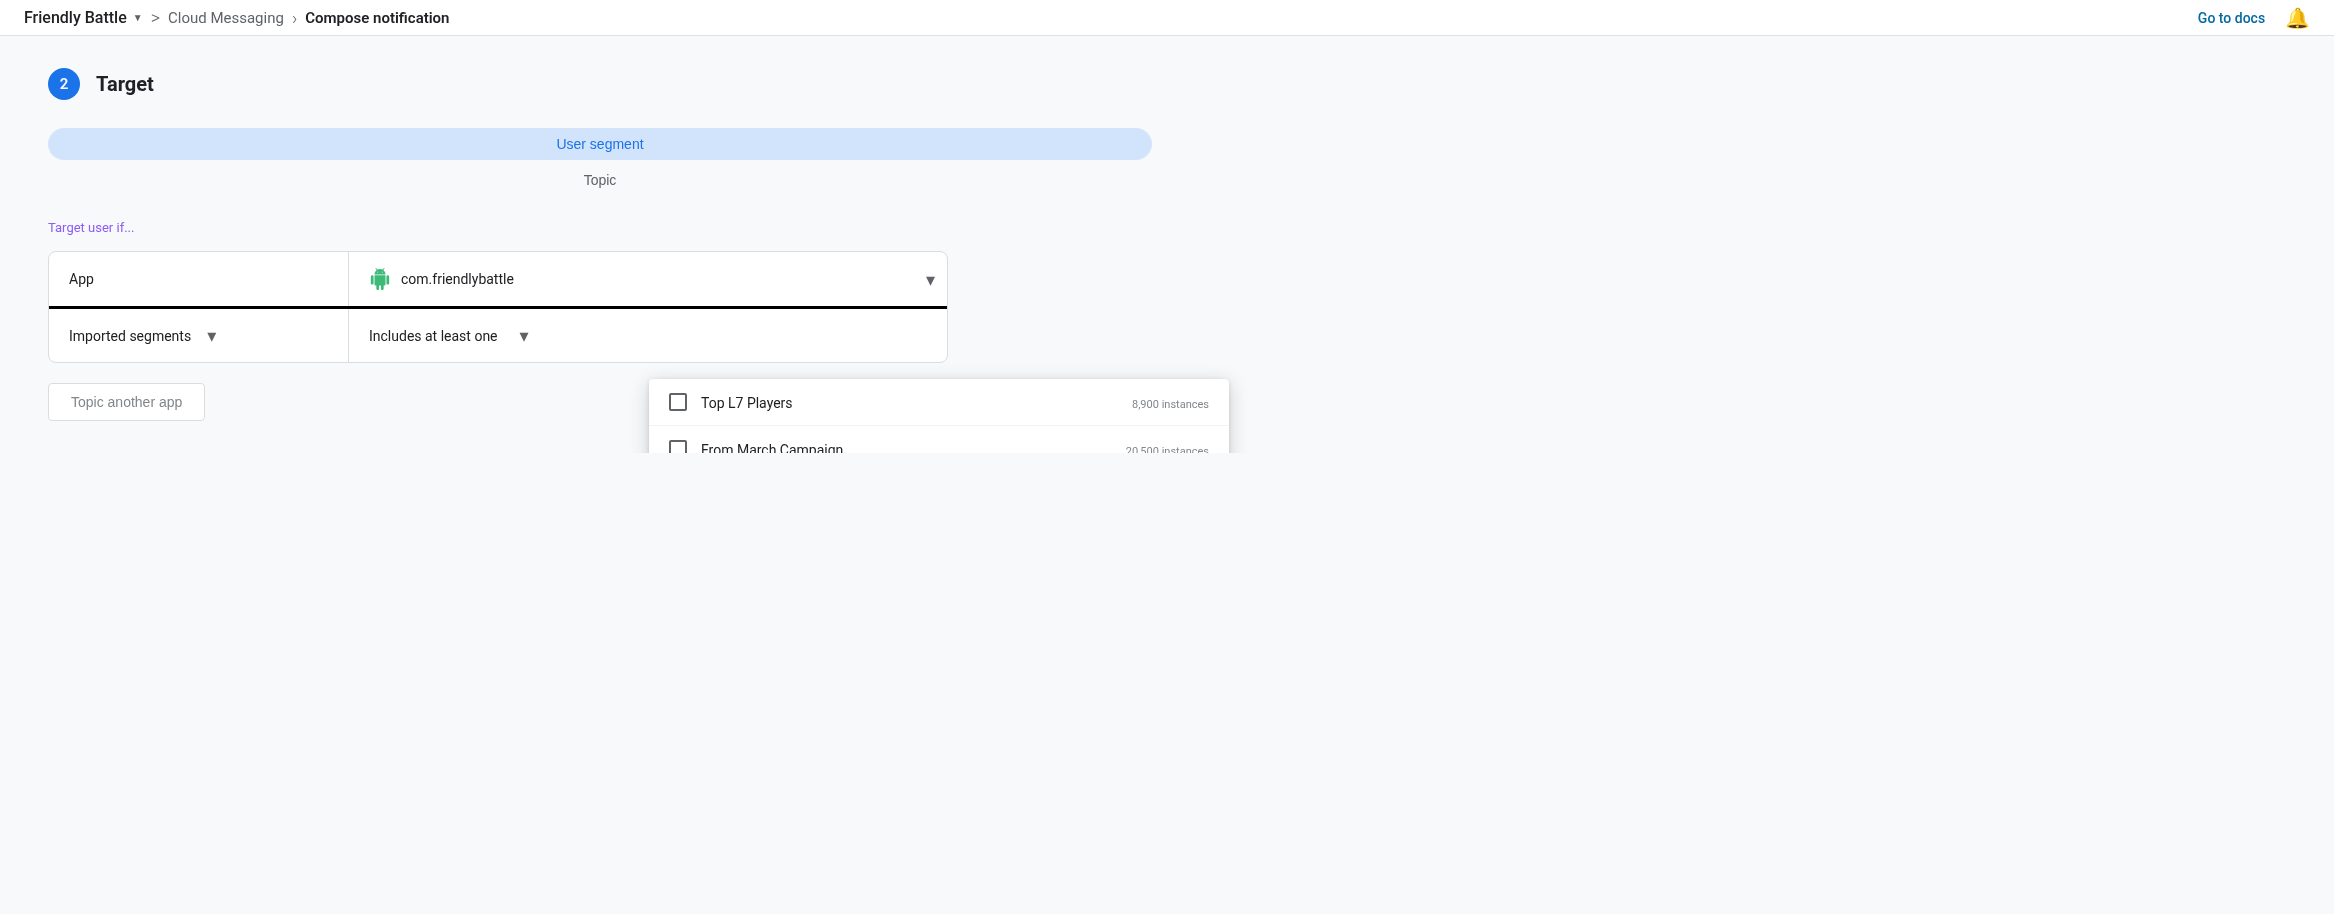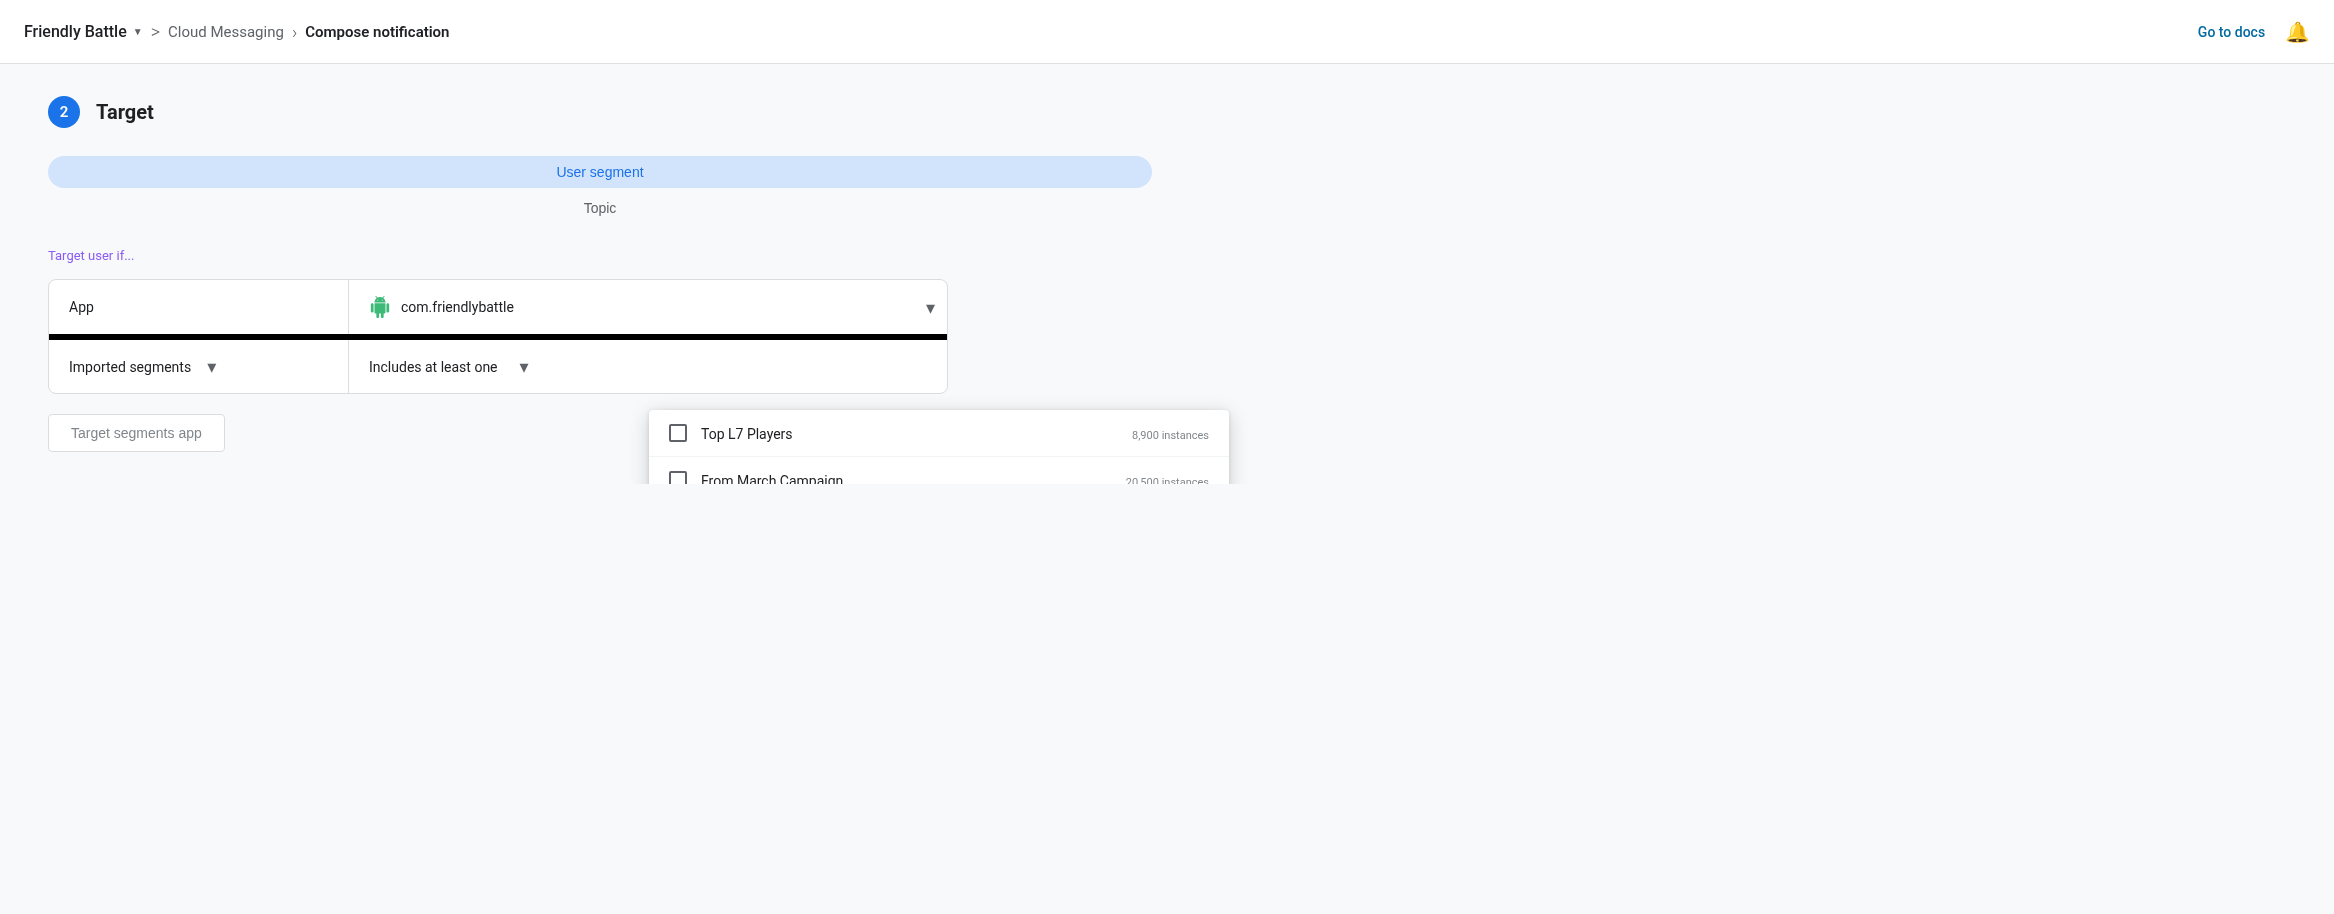--- a/index.html
+++ b/index.html
@@ -11,21 +11,21 @@
     }
 
     
     .topnav {
       display: flex;
       align-items: center;
       justify-content: space-between;
       background: #fff;
       border-bottom: 1px solid #e0e0e0;
       padding: 0 24px;
-      height: 64px;
+      height: 36px;
     }
     .topnav-left {
       display: flex;
       align-items: center;
       gap: 8px;
     }
     .app-name {
       font-size: 16px;
       font-weight: 500;
       color: #202124;
@@ -134,21 +134,21 @@
       border: 1px solid #dadce0;
       border-radius: 8px;
       overflow: visible;
       background: #fff;
       width: 900px;
       position: relative;
     }
     .table-row {
       display: flex;
       align-items: stretch;
-      border-bottom: 6px solid #000000;
+      border-bottom: 3px solid #000000;
     }
     .table-row:last-child {
       border-bottom: none;
     }
     .table-cell {
       padding: 16px 20px;
       display: flex;
       align-items: center;
     }
     .cell-label {
@@ -328,15 +328,15 @@
           <span class="item-name">Newsletter Mailing List</span>
           <span class="item-count">450,200 instances</span>
         </div>
       </div>
 
     </div>
 
   </div>
 
   
-  <button class="target-another-btn">Target segments app</button>
+  <button class="target-another-btn">Topic another app</button>
 
 </div>
 
 </body></html>

